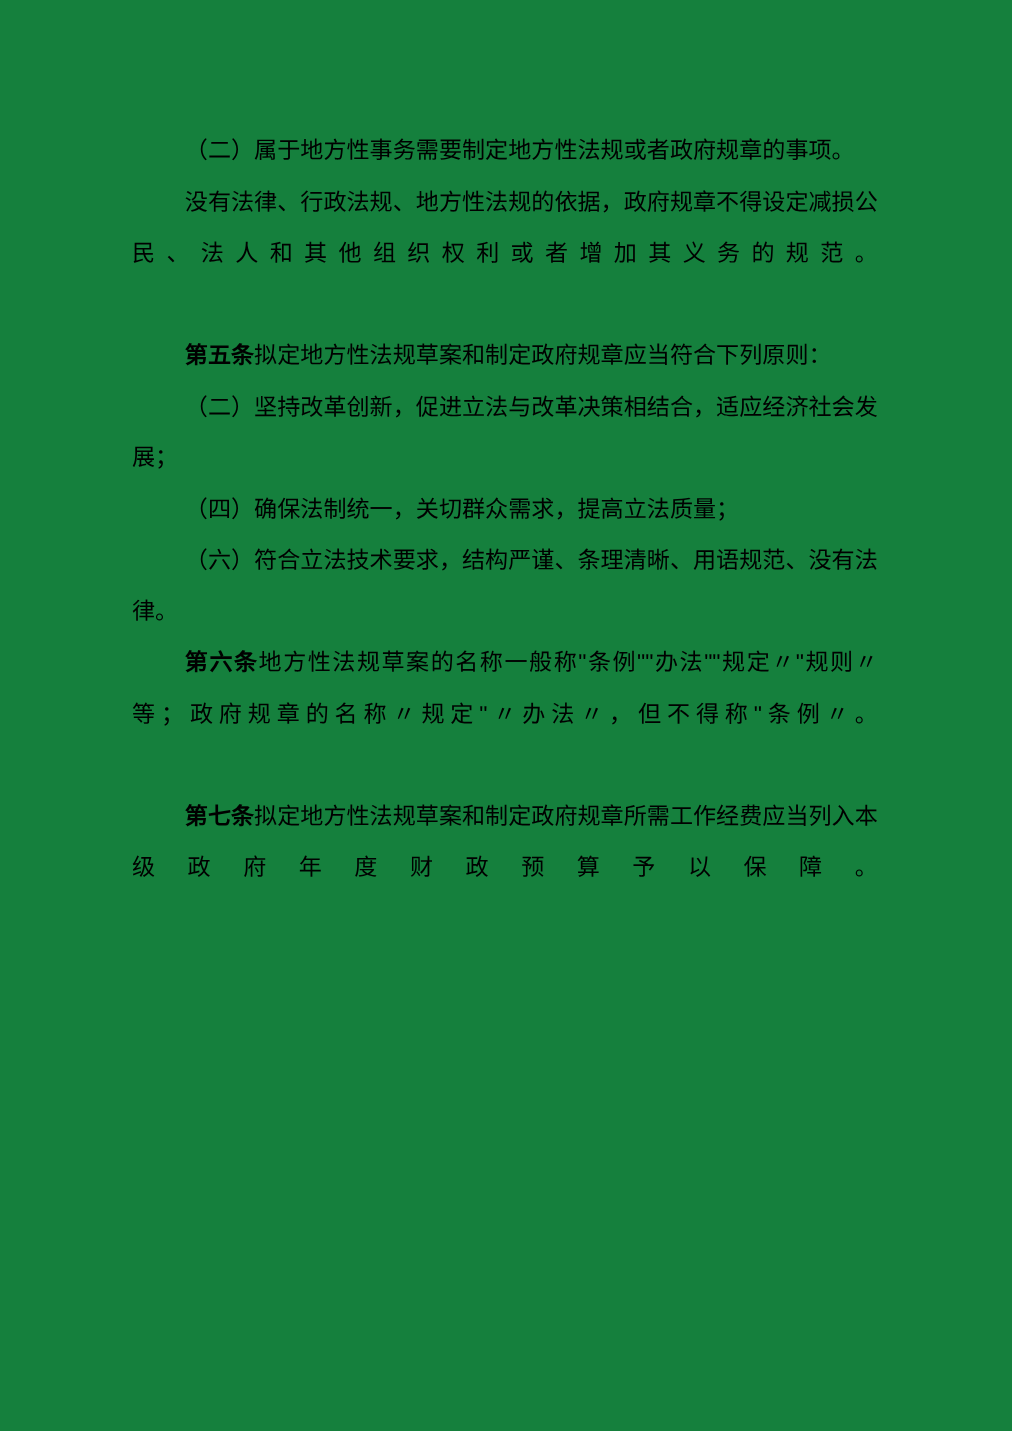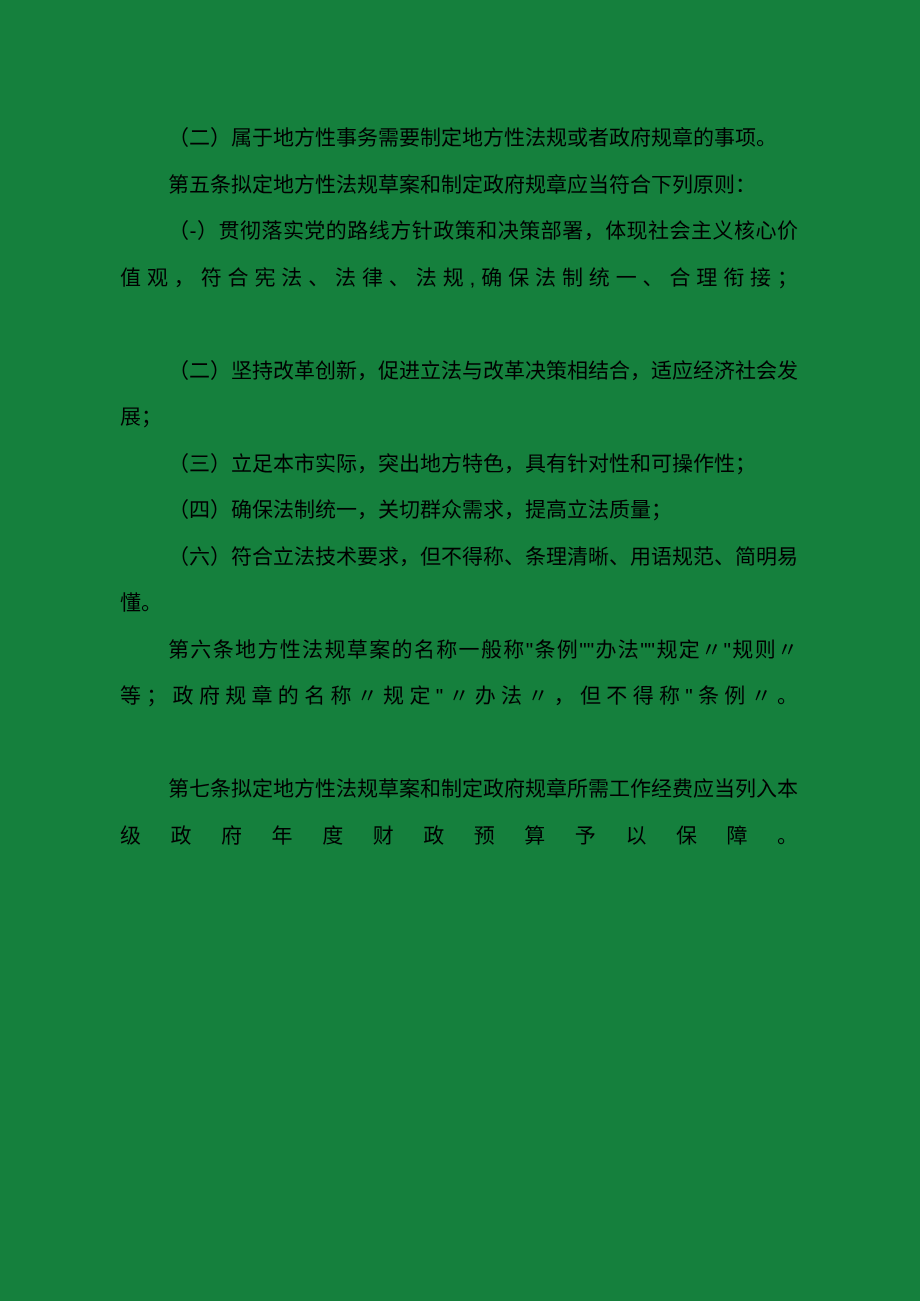--- a/index.html
+++ b/index.html
@@ -47,45 +47,44 @@
     display: inline-block;
     width: 100%;
   }
 
   
   .para.single::after {
     content: none;
   }
 
   .bold {
-    font-weight: normal;
+    font-weight: bold;
   }
 </style>
 </head>
 <body>
 
 <div class="page">
   <div class="doc-body">
 
     <p class="para single">（二）属于地方性事务需要制定地方性法规或者政府规章的事项。</p>
 
 
 
+    <p class="para">没有法律、行政法规、地方性法规的依据，政府规章不得设定减损公民、法人和其他组织权利或者增加其义务的规范。</p>
 
     <p class="para single"><span class="bold">第五条</span><span>拟定地方性法规草案和制定政府规章应当符合下列原则：</span></p>
 
-    <p class="para">（-）贯彻落实党的路线方针政策和决策部署，体现社会主义核心价值观，符合宪法、法律、法规,确保法制统一、合理衔接；</p>
 
     <p class="para single">（二）坚持改革创新，促进立法与改革决策相结合，适应经济社会发展；</p>
 
-    <p class="para single">（三）立足本市实际，突出地方特色，具有针对性和可操作性；</p>
 
     <p class="para single">（四）确保法制统一，关切群众需求，提高立法质量；</p>
 
 
-    <p class="para single">（六）符合立法技术要求，但不得称、条理清晰、用语规范、简明易懂。</p>
+    <p class="para single">（六）符合立法技术要求，结构严谨、条理清晰、用语规范、没有法律。</p>
 
     <p class="para"><span class="bold">第六条</span><span>地方性法规草案的名称一般称"条例""办法""规定〃"规则〃等；政府规章的名称〃规定"〃办法〃，但不得称"条例〃。</span></p>
 
     <p class="para"><span class="bold">第七条</span><span>拟定地方性法规草案和制定政府规章所需工作经费应当列入本级政府年度财政预算予以保障。</span></p>
 
   </div>
 </div>
 
 </body></html>

